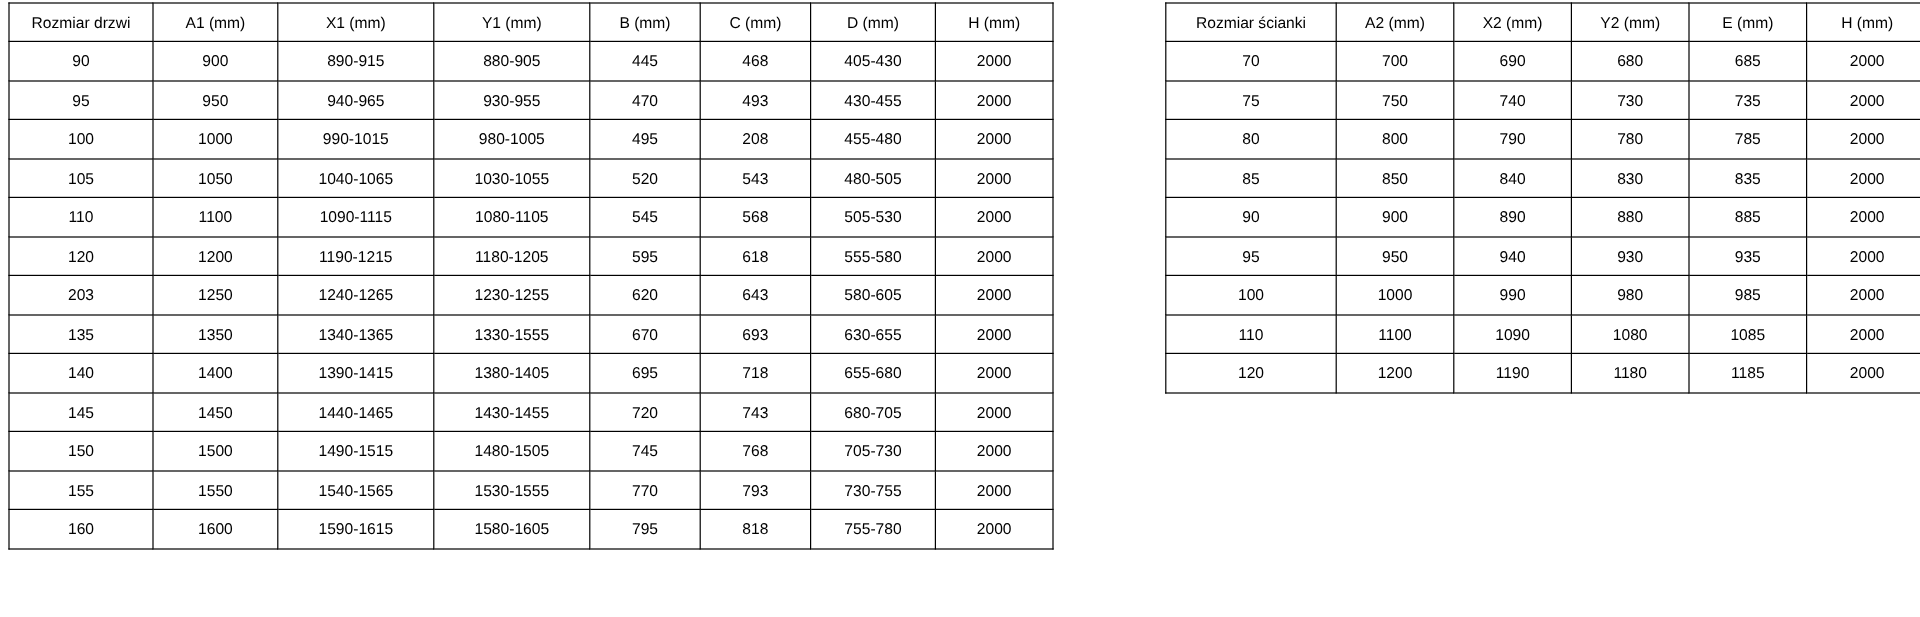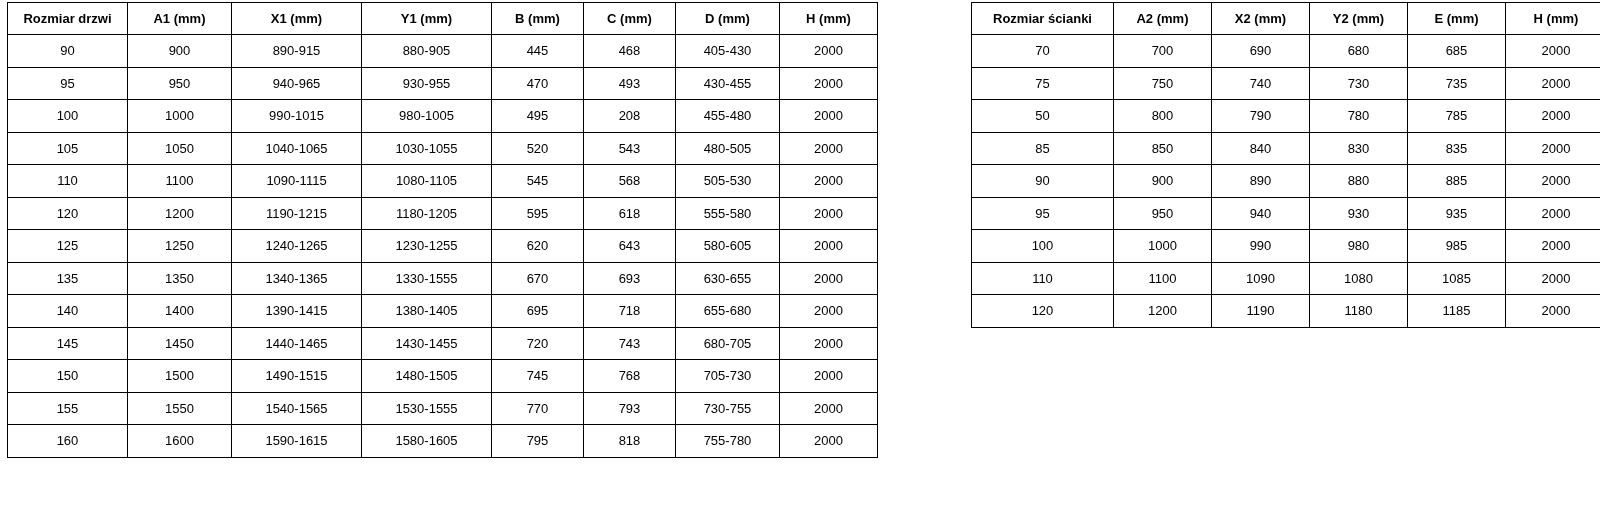--- a/index.html
+++ b/index.html
@@ -27,21 +27,21 @@
   table.spec th,
   table.spec td {
     border: 1px solid #000000;
     text-align: center;
     vertical-align: middle;
     font-size: 13px;
     color: #000000;
     padding: 0;
   }
   table.spec th {
-    font-weight: bold;
+    font-weight: normal;
     height: 31px;
   }
   table.spec td {
     font-weight: normal;
     height: 31.5px;
   }
 
   
   #doors-table-wrap {
     position: absolute;
@@ -157,21 +157,21 @@
             <td>120</td>
             <td>1200</td>
             <td>1190-1215</td>
             <td>1180-1205</td>
             <td>595</td>
             <td>618</td>
             <td>555-580</td>
             <td>2000</td>
           </tr>
           <tr>
-            <td>125</td>
+            <td>203</td>
             <td>1250</td>
             <td>1240-1265</td>
             <td>1230-1255</td>
             <td>620</td>
             <td>643</td>
             <td>580-605</td>
             <td>2000</td>
           </tr>
           <tr>
             <td>135</td>
@@ -268,21 +268,21 @@
           </tr>
           <tr>
             <td>75</td>
             <td>750</td>
             <td>740</td>
             <td>730</td>
             <td>735</td>
             <td>2000</td>
           </tr>
           <tr>
-            <td>50</td>
+            <td>80</td>
             <td>800</td>
             <td>790</td>
             <td>780</td>
             <td>785</td>
             <td>2000</td>
           </tr>
           <tr>
             <td>85</td>
             <td>850</td>
             <td>840</td>

